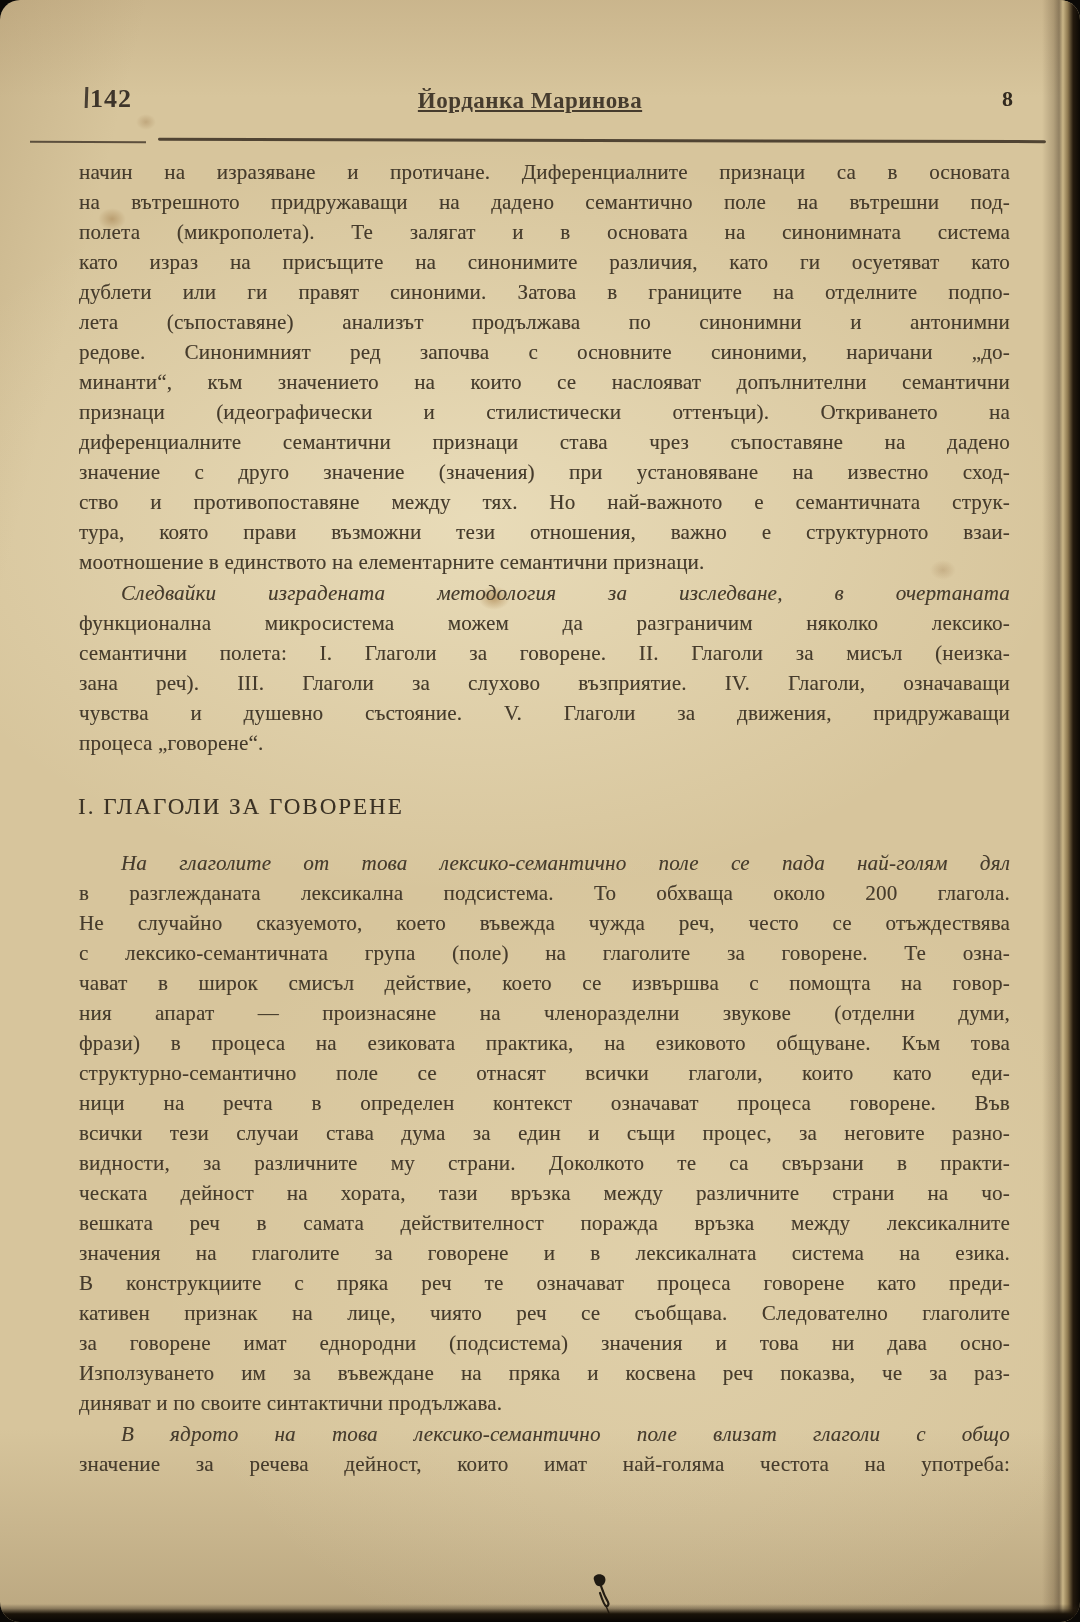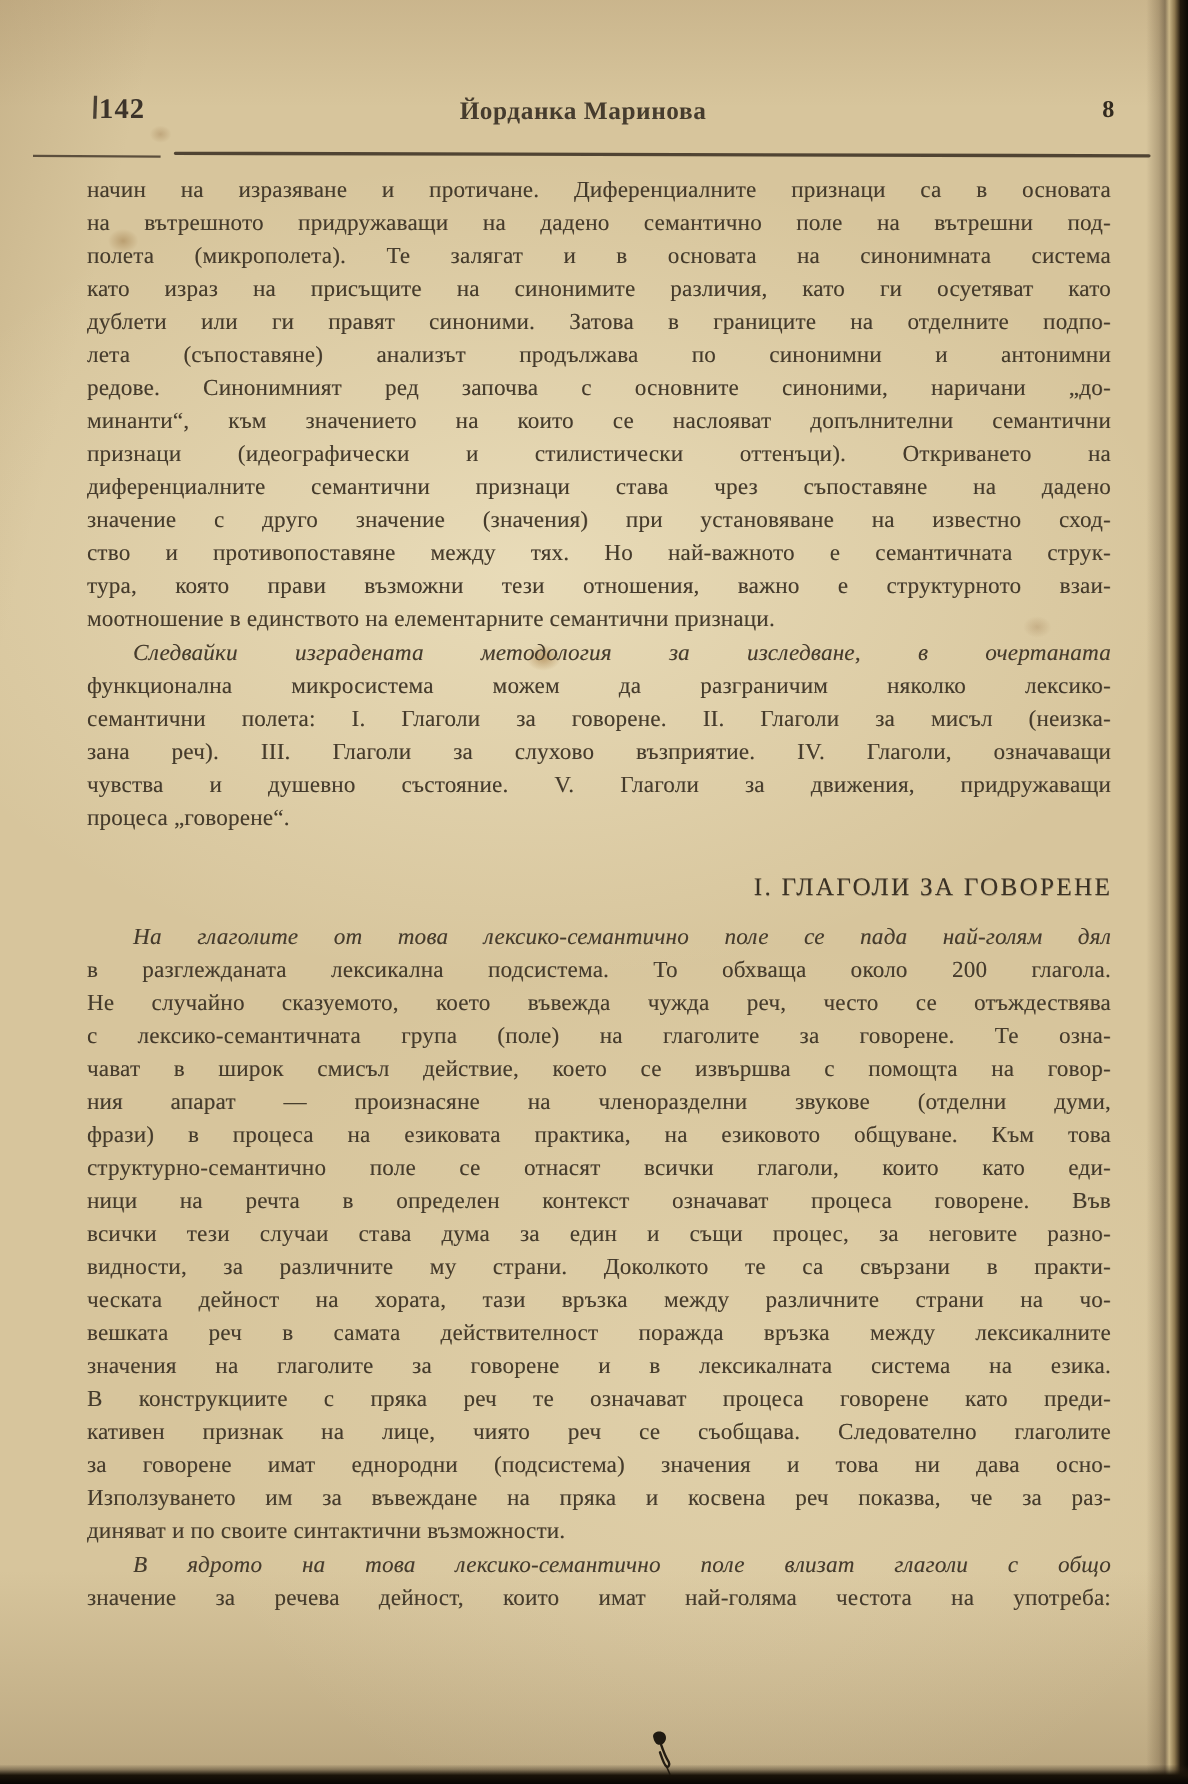--- a/index.html
+++ b/index.html
@@ -7,38 +7,39 @@
     position:relative;width:1080px;height:1622px;overflow:hidden;
     background-color:#d7c59c;
     background-image:
       radial-gradient(ellipse 820px 520px at 44% 32%, rgba(247,238,208,0.55), rgba(247,238,208,0) 72%),
       radial-gradient(ellipse 700px 600px at 60% 78%, rgba(240,228,195,0.35), rgba(240,228,195,0) 70%),
       linear-gradient(104deg, rgba(165,140,100,0.30) 0%, rgba(165,140,100,0) 10%),
       linear-gradient(to bottom, rgba(178,152,112,0.35) 0%, rgba(178,152,112,0) 6%),
       linear-gradient(to top, rgba(120,96,62,0.30) 0%, rgba(120,96,62,0) 12%);
     font-family:"Liberation Serif","DejaVu Serif",serif;
     color:#453b2c;
+    border-radius:20px;
   }
   .hdr-num-left{position:absolute;left:90px;top:84px;font-size:26px;font-weight:bold;letter-spacing:1px;color:#3d342a;}
   .tick142{position:absolute;left:85px;top:87px;width:3px;height:21px;background:#4a4034;transform:rotate(2deg);}
-  .hdr-title{position:absolute;left:20px;right:40px;top:88px;text-align:center;font-size:23px;font-weight:bold;letter-spacing:0.5px;color:#463c2e;}
+  .hdr-title{position:absolute;left:20px;right:40px;top:88px;text-align:center;font-size:23px;font-weight:bold;letter-spacing:0.5px;color:#463c2e;text-decoration:underline;}
   .hdr-corner{position:absolute;left:1002px;top:86px;font-size:22px;font-weight:bold;color:#322a1f;}
   .rule-a{position:absolute;left:30px;top:141px;width:116px;height:2px;background:#5c4f3d;transform:rotate(0.3deg);}
   .rule-b{position:absolute;left:158px;top:139px;width:888px;height:3px;background:#504433;border-radius:2px;transform:rotate(0.15deg);}
   .content{
     position:absolute;left:78px;top:156px;width:933px;
     font-size:21px;line-height:30px;letter-spacing:0.2px;
     text-shadow:0.3px 0.3px 0.6px rgba(70,58,40,0.35);
   }
   .para{margin:1px;}
   .ln{text-align:justify;text-align-last:justify;}
   .ln.end{text-align-last:left;}
   .ln.indent{text-indent:42px;font-style:italic;}
   .heading{
-    margin:34px 0 14px 0;text-align:right;font-size:23px;font-weight:normal;
+    margin:34px 0 26px 0;text-align:left;font-size:23px;font-weight:normal;
     letter-spacing:2px;color:#3a3124;line-height:30px;
   }
   .stain{position:absolute;pointer-events:none;}
   .s1{left:98px;top:208px;width:28px;height:22px;background:radial-gradient(ellipse,rgba(143,101,48,0.40),rgba(143,101,48,0) 70%);}
   .s2{left:478px;top:586px;width:32px;height:24px;background:radial-gradient(ellipse,rgba(150,103,42,0.50),rgba(150,103,42,0) 70%);}
   .s3{left:136px;top:114px;width:20px;height:16px;background:radial-gradient(ellipse,rgba(140,100,55,0.30),rgba(140,100,55,0) 70%);}
   .s4{left:930px;top:560px;width:26px;height:20px;background:radial-gradient(ellipse,rgba(140,100,55,0.25),rgba(140,100,55,0) 70%);}
   .ink{position:absolute;left:590px;top:1573px;}
   .edge-right{
     position:absolute;top:0;right:0;bottom:0;width:38px;
@@ -110,21 +111,21 @@
       <div class="ln">ници на речта в определен контекст означават процеса говорене. Във</div>
       <div class="ln">всички тези случаи става дума за един и същи процес, за неговите разно-</div>
       <div class="ln">видности, за различните му страни. Доколкото те са свързани в практи-</div>
       <div class="ln">ческата дейност на хората, тази връзка между различните страни на чо-</div>
       <div class="ln">вешката реч в самата действителност поражда връзка между лексикалните</div>
       <div class="ln">значения на глаголите за говорене и в лексикалната система на езика.</div>
       <div class="ln">В конструкциите с пряка реч те означават процеса говорене като преди-</div>
       <div class="ln">кативен признак на лице, чиято реч се съобщава. Следователно глаголите</div>
       <div class="ln">за говорене имат еднородни (подсистема) значения и това ни дава осно-</div>
       <div class="ln">Използуването им за въвеждане на пряка и косвена реч показва, че за раз-</div>
-      <div class="ln end">диняват и по своите синтактични възможности.</div>
+      <div class="ln end">диняват и по своите синтактични продължава.</div>
     </div>
 
     <div class="para">
       <div class="ln indent">В ядрото на това лексико-семантично поле влизат глаголи с общо</div>
       <div class="ln">значение за речева дейност, които имат най-голяма честота на употреба:</div>
     </div>
 
   </div>
 
   <svg class="ink" width="24" height="42" viewBox="0 0 24 42">

